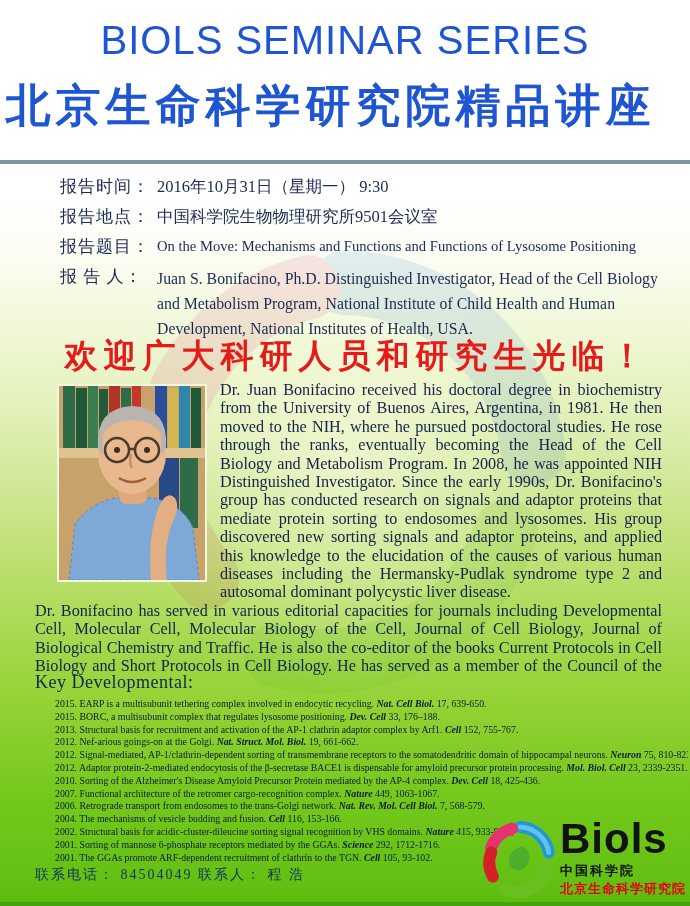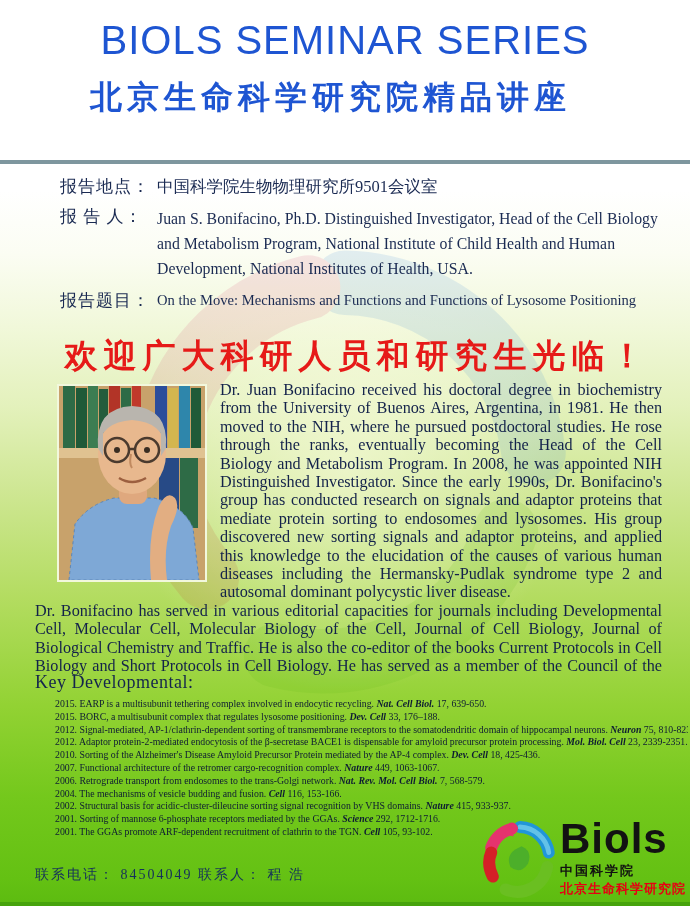--- a/index.html
+++ b/index.html
@@ -9,21 +9,21 @@
     background:
       radial-gradient(circle at 50% 52%, rgba(255,255,235,.55) 0%, rgba(255,255,235,0) 38%),
       linear-gradient(180deg,#ffffff 0%,#ffffff 21%,#fbfdf3 28%,#f1f8da 36%,#e3f1bb 45%,#cfe794 54%,#b3dc60 66%,#92d233 78%,#74c81c 88%,#64c113 97%,#5cbb10 100%);
   }
   .abs{position:absolute;}
   
   .title-en{top:18px;left:0;width:690px;text-align:center;
     font-family:"Liberation Sans",sans-serif;font-size:40px;font-weight:500;
     color:#1e55d2;letter-spacing:1px;}
   .title-cn{top:76px;left:0;width:661px;text-align:center;
-    font-family:"Liberation Sans",sans-serif;font-size:32px;font-weight:600;
+    font-family:"Liberation Sans",sans-serif;font-size:45px;font-weight:600;
     color:#1e55d2;letter-spacing:5px;}
   .divider{top:160px;left:0;width:690px;height:4px;background:#7e969e;}
   
   .details{top:176px;left:60px;right:18px;color:#1a2a52;}
   .drow{display:flex;align-items:flex-start;margin-bottom:9px;}
   .dlabel{flex:0 0 97px;font-size:17px;line-height:21px;letter-spacing:1px;}
   .dvalue{font-size:15.5px;line-height:21px;}
   .dvalue.cjk{font-size:16.5px;}
   .dvalue.nowrap{white-space:nowrap;font-size:14.6px;}
   .drow.speaker .dvalue{line-height:25px;font-size:15.8px;}
@@ -65,30 +65,34 @@
   <path d="M20 72 A42 42 0 0 1 10 48" fill="none" stroke="#c0392b" stroke-width="14" stroke-linecap="round"></path>
   <path d="M85 62 A42 42 0 0 1 35 89" fill="none" stroke="#59b512" stroke-width="14" stroke-linecap="round"></path>
 </svg>
 
 <div class="abs title-en">BIOLS SEMINAR SERIES</div>
 <div class="abs title-cn">北京生命科学研究院精品讲座</div>
 <div class="abs divider"></div>
 
 <div class="abs details">
   <div class="drow">
+    <span class="dlabel">报告时间：</span>
+    <span class="dvalue cjk">2016年10月31日（星期一） 9:30</span>
+  </div>
+  <div class="drow">
     <span class="dlabel">报告地点：</span>
     <span class="dvalue cjk">中国科学院生物物理研究所9501会议室</span>
+  </div>
+  <div class="drow">
+    <span class="dlabel">报告题目：</span>
+    <span class="dvalue nowrap">On the Move: Mechanisms and Functions and Functions of Lysosome Positioning</span>
   </div>
   <div class="drow speaker">
     <span class="dlabel">报 告 人：</span>
     <span class="dvalue">Juan S. Bonifacino, Ph.D. Distinguished Investigator,  Head of the Cell Biology and Metabolism Program, National Institute of Child Health and Human Development, National Institutes of Health, USA.</span>
-  </div>
-  <div class="drow">
-    <span class="dlabel">报告题目：</span>
-    <span class="dvalue nowrap">On the Move: Mechanisms and Functions and Functions of Lysosome Positioning</span>
   </div>
 </div>
 
 <div class="abs welcome">欢迎广大科研人员和研究生光临！</div>
 
 <div class="abs bio">
   <svg class="photo" viewBox="0 0 146 194">
 
     <rect x="0" y="0" width="146" height="194" fill="#c8a26b"></rect>
     <rect x="4" y="0" width="12" height="62" fill="#2e6b46"></rect>
@@ -129,20 +133,22 @@
     <path d="M92 194 Q88 150 100 120 Q108 104 116 112 Q122 120 112 140 Q104 164 108 194 Z" fill="#e2ae82"></path>
   </svg>
   <p>Dr. Juan Bonifacino received his doctoral degree in biochemistry from the University of Buenos Aires, Argentina, in 1981. He then moved to the NIH, where he pursued postdoctoral studies. He rose through the ranks, eventually becoming the Head of the Cell Biology and Metabolism Program. In 2008, he was appointed NIH Distinguished Investigator. Since the early 1990s, Dr. Bonifacino's group has conducted research on signals and adaptor proteins that mediate protein sorting to endosomes and lysosomes. His group discovered new sorting signals and adaptor proteins, and applied this knowledge to the elucidation of the causes of various human diseases including the Hermansky-Pudlak syndrome type 2 and autosomal dominant polycystic liver disease.</p>
   <p>Dr. Bonifacino has served in various editorial capacities for journals including Developmental Cell, Molecular Cell, Molecular Biology of the Cell, Journal of Cell Biology, Journal of Biological Chemistry and Traffic. He is also the co-editor of the books Current Protocols in Cell Biology and Short Protocols in Cell Biology. He has served as a member of the Council of the American Society for Cell Biology and chaired various scientific conferences, including American Association for the Advancement of Science.</p>
 </div>
 
 <div class="abs pubs-head">Key Developmental:</div>
 <div class="abs pubs">
   <div class="pub"><span>2015. EARP is a multisubunit tethering complex involved in endocytic recycling. </span><span class="j">Nat. Cell Biol.</span><span> 17, 639-650.</span></div>
   <div class="pub"><span>2015. BORC, a multisubunit complex that regulates lysosome positioning. </span><span class="j">Dev. Cell</span><span> 33, 176–188.</span></div>
+  <div class="pub"><span>2013. Structural basis for recruitment and activation of the AP-1 clathrin adaptor complex by Arf1. </span><span class="j">Cell</span><span> 152, 755-767.</span></div>
+  <div class="pub"><span>2012. Nef-arious goings-on at the Golgi. </span><span class="j">Nat. Struct. Mol. Biol.</span><span> 19, 661-662.</span></div>
   <div class="pub"><span>2012. Signal-mediated, AP-1/clathrin-dependent sorting of transmembrane receptors to the somatodendritic domain of hippocampal neurons. </span><span class="j">Neuron</span><span> 75, 810-823.</span></div>
   <div class="pub"><span>2012. Adaptor protein-2-mediated endocytosis of the β-secretase BACE1 is dispensable for amyloid precursor protein processing. </span><span class="j">Mol. Biol. Cell</span><span> 23, 2339-2351.</span></div>
   <div class="pub"><span>2010. Sorting of the Alzheimer's Disease Amyloid Precursor Protein mediated by the AP-4 complex. </span><span class="j">Dev. Cell</span><span> 18, 425-436.</span></div>
   <div class="pub"><span>2007. Functional architecture of the retromer cargo-recognition complex. </span><span class="j">Nature</span><span> 449, 1063-1067.</span></div>
   <div class="pub"><span>2006. Retrograde transport from endosomes to the trans-Golgi network. </span><span class="j">Nat. Rev. Mol. Cell Biol.</span><span> 7, 568-579.</span></div>
   <div class="pub"><span>2004. The mechanisms of vesicle budding and fusion. </span><span class="j">Cell</span><span> 116, 153-166.</span></div>
   <div class="pub"><span>2002. Structural basis for acidic-cluster-dileucine sorting signal recognition by VHS domains. </span><span class="j">Nature</span><span> 415, 933-937.</span></div>
   <div class="pub"><span>2001. Sorting of mannose 6-phosphate receptors mediated by the GGAs. </span><span class="j">Science</span><span> 292, 1712-1716.</span></div>
   <div class="pub"><span>2001. The GGAs promote ARF-dependent recruitment of clathrin to the TGN. </span><span class="j">Cell</span><span> 105, 93-102.</span></div>
 </div>

